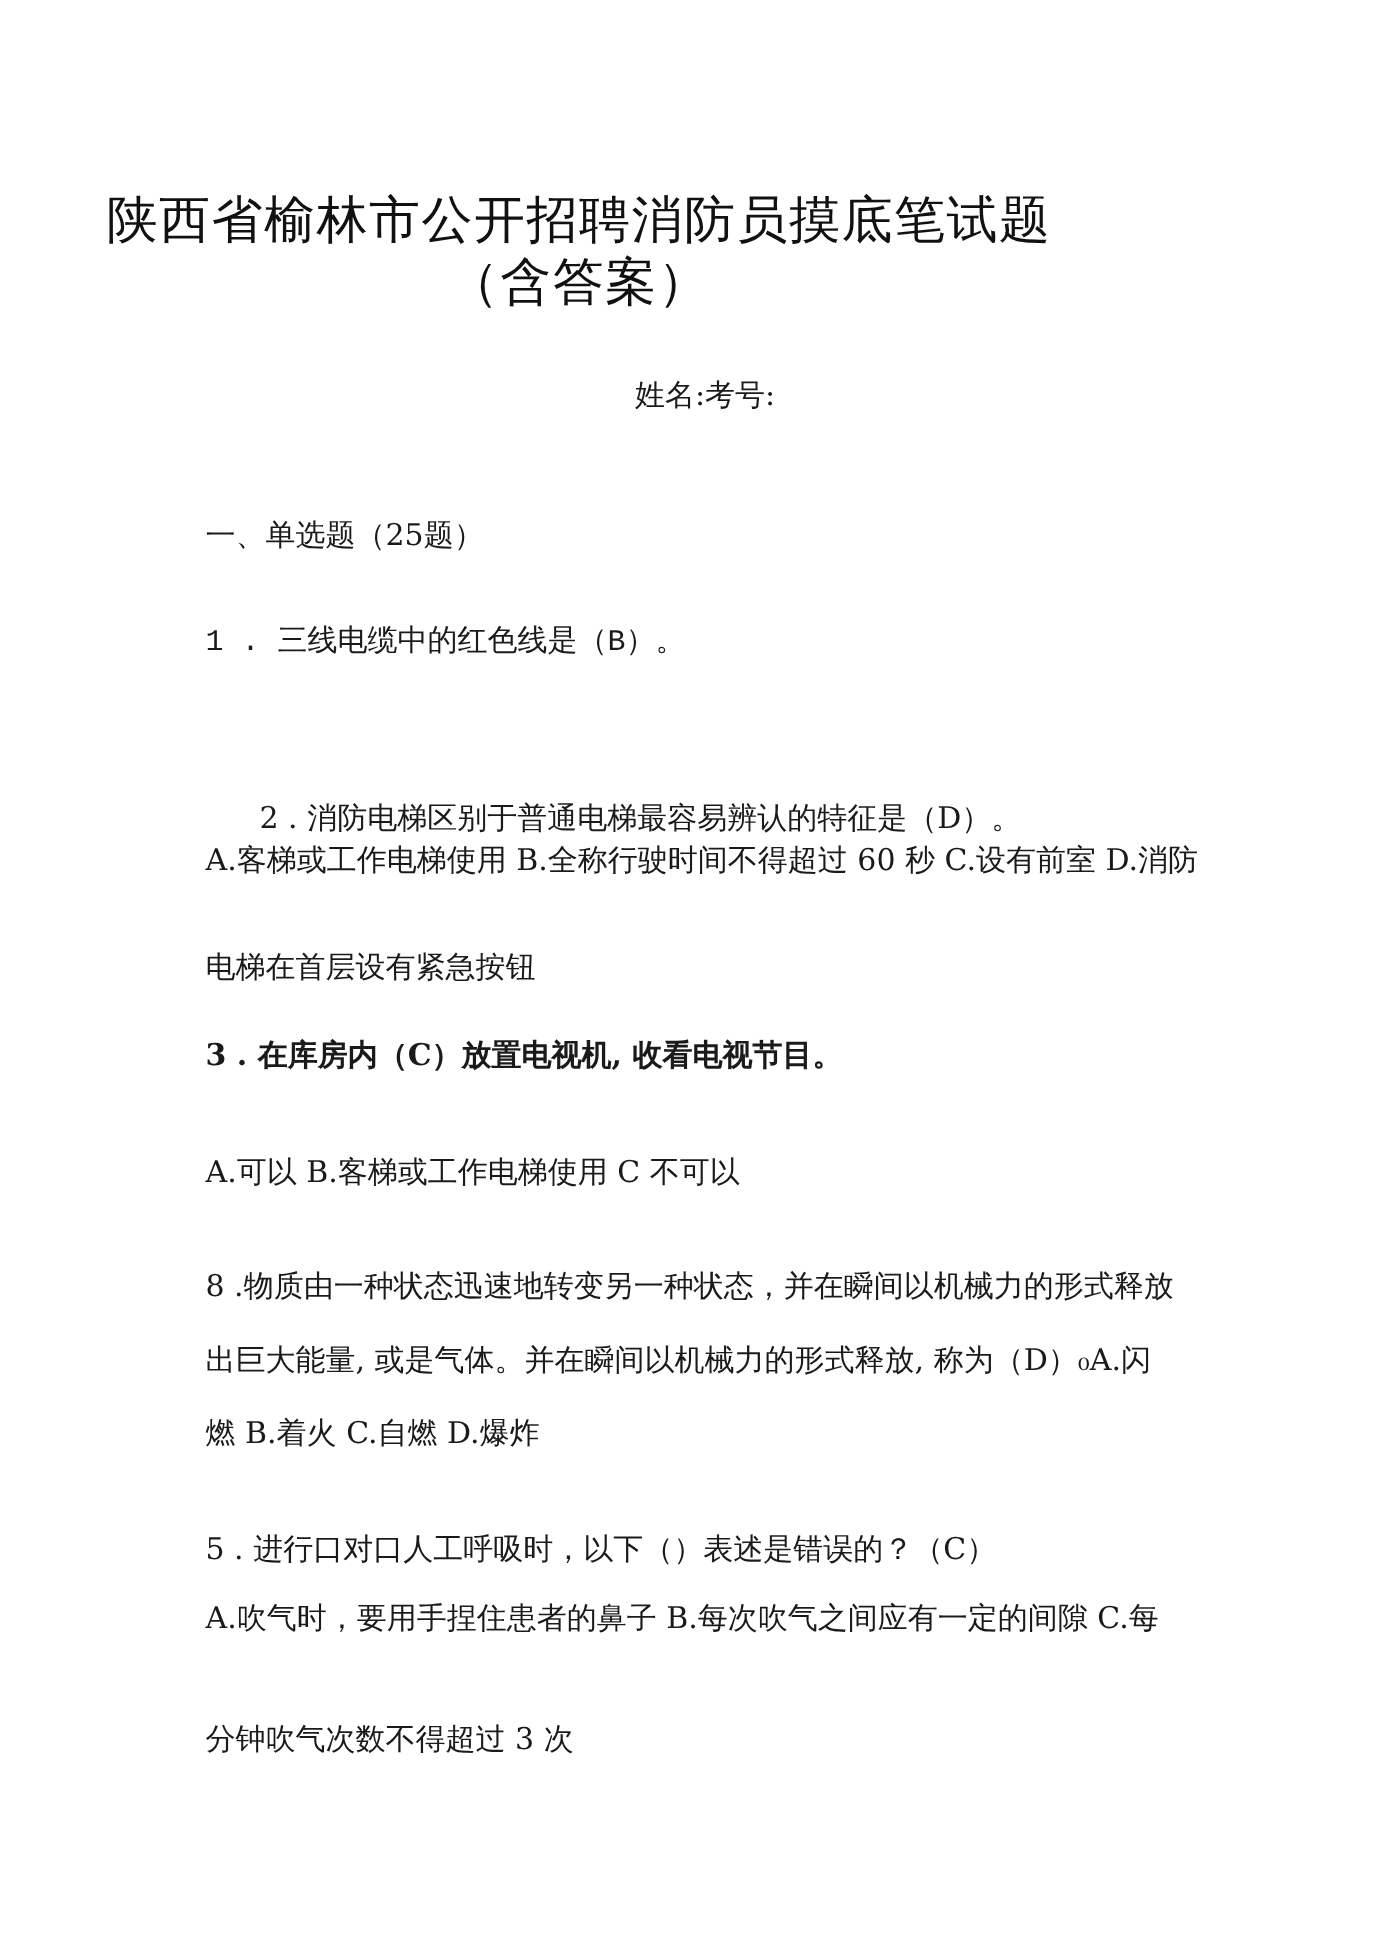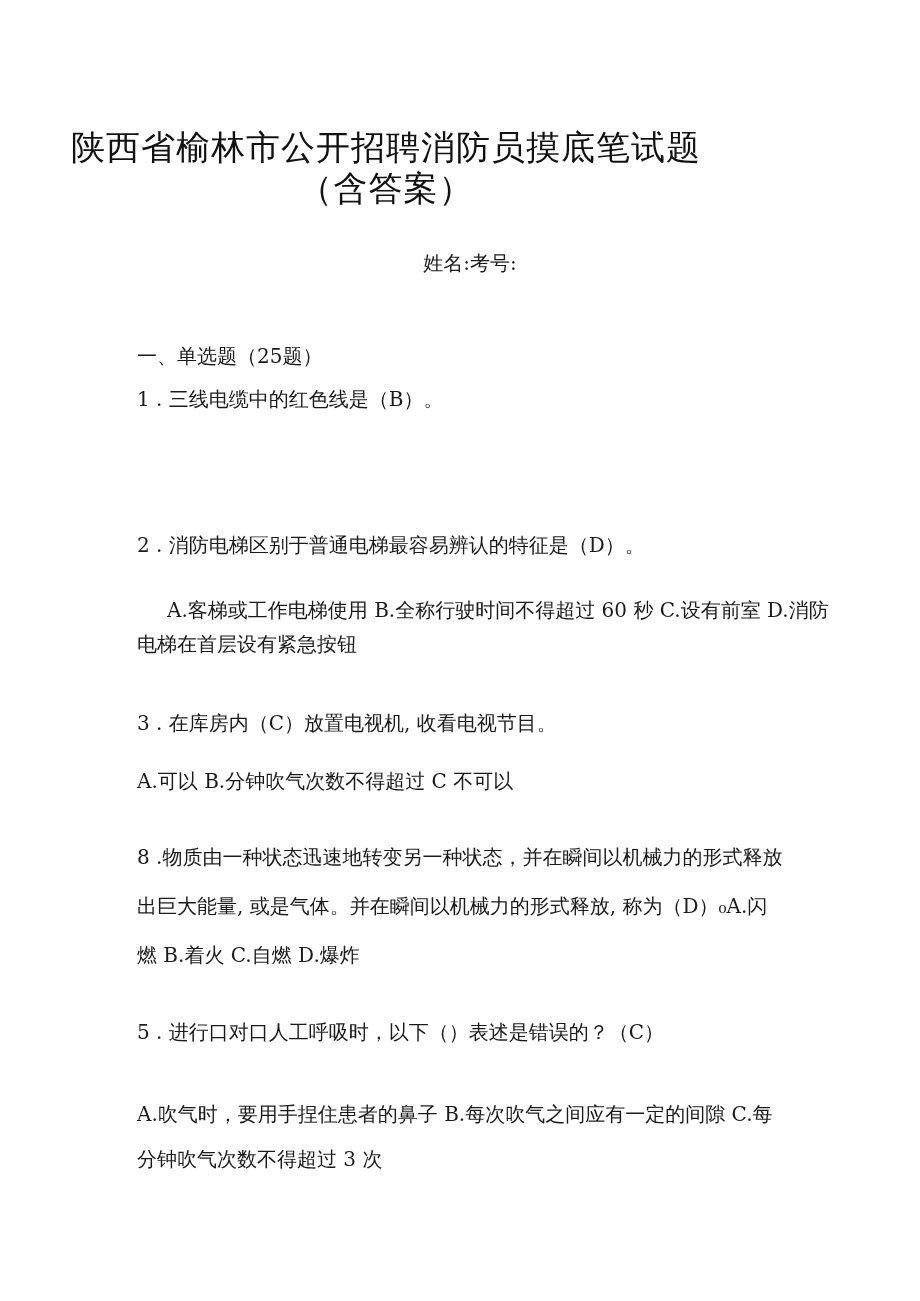--- a/index.html
+++ b/index.html
@@ -56,29 +56,29 @@
 </head>
 <body>
 
 <div class="page">
   <div class="title line1">陕西省榆林市公开招聘消防员摸底笔试题</div>
   <div class="title line2">（含答案）</div>
   <div class="meta">姓名:考号:</div>
 
   <div class="line" style="top:343px;">一、单选题（25题）</div>
 
-  <div class="line" style="top:386px;">1 . 三线电缆中的红色线是（B）。</div>
+  <div class="line" style="top:416px;font-family:Liberation Mono, monospace;">1 . 三线电缆中的红色线是（B）。</div>
 
-  <div class="line" style="top:532px;">2 . 消防电梯区别于普通电梯最容易辨认的特征是（D）。</div>
-  <div class="line" style="top:597px;margin-left:30px;">A.客梯或工作电梯使用 B.全称行驶时间不得超过 60 秒 C.设有前室 D.消防</div>
+  <div class="line" style="top:532px;margin-left:36px;">2 . 消防电梯区别于普通电梯最容易辨认的特征是（D）。</div>
+  <div class="line" style="top:560px;">A.客梯或工作电梯使用 B.全称行驶时间不得超过 60 秒 C.设有前室 D.消防</div>
   <div class="line" style="top:631px;">电梯在首层设有紧急按钮</div>
 
-  <div class="line" style="top:710px;">3 . 在库房内（C）放置电视机, 收看电视节目。</div>
-  <div class="line" style="top:768px;">A.可以 B.分钟吹气次数不得超过 C 不可以</div>
+  <div class="line" style="top:690px;font-weight:bold;">3 . 在库房内（C）放置电视机, 收看电视节目。</div>
+  <div class="line" style="top:768px;">A.可以 B.客梯或工作电梯使用 C 不可以</div>
 
   <div class="line" style="top:844px;">8 .物质由一种状态迅速地转变另一种状态，并在瞬间以机械力的形式释放</div>
   <div class="line" style="top:893px;">出巨大能量, 或是气体。并在瞬间以机械力的形式释放, 称为（D）₀A.闪</div>
   <div class="line" style="top:942px;">燃 B.着火 C.自燃 D.爆炸</div>
 
   <div class="line" style="top:1019px;">5 . 进行口对口人工呼吸时，以下（）表述是错误的？（C）</div>
-  <div class="line" style="top:1101px;text-align:right;">A.吹气时，要用手捏住患者的鼻子 B.每次吹气之间应有一定的间隙 C.每</div>
+  <div class="line" style="top:1065px;text-align:right;">A.吹气时，要用手捏住患者的鼻子 B.每次吹气之间应有一定的间隙 C.每</div>
   <div class="line" style="top:1146px;">分钟吹气次数不得超过 3 次</div>
 </div>
 
 </body></html>

